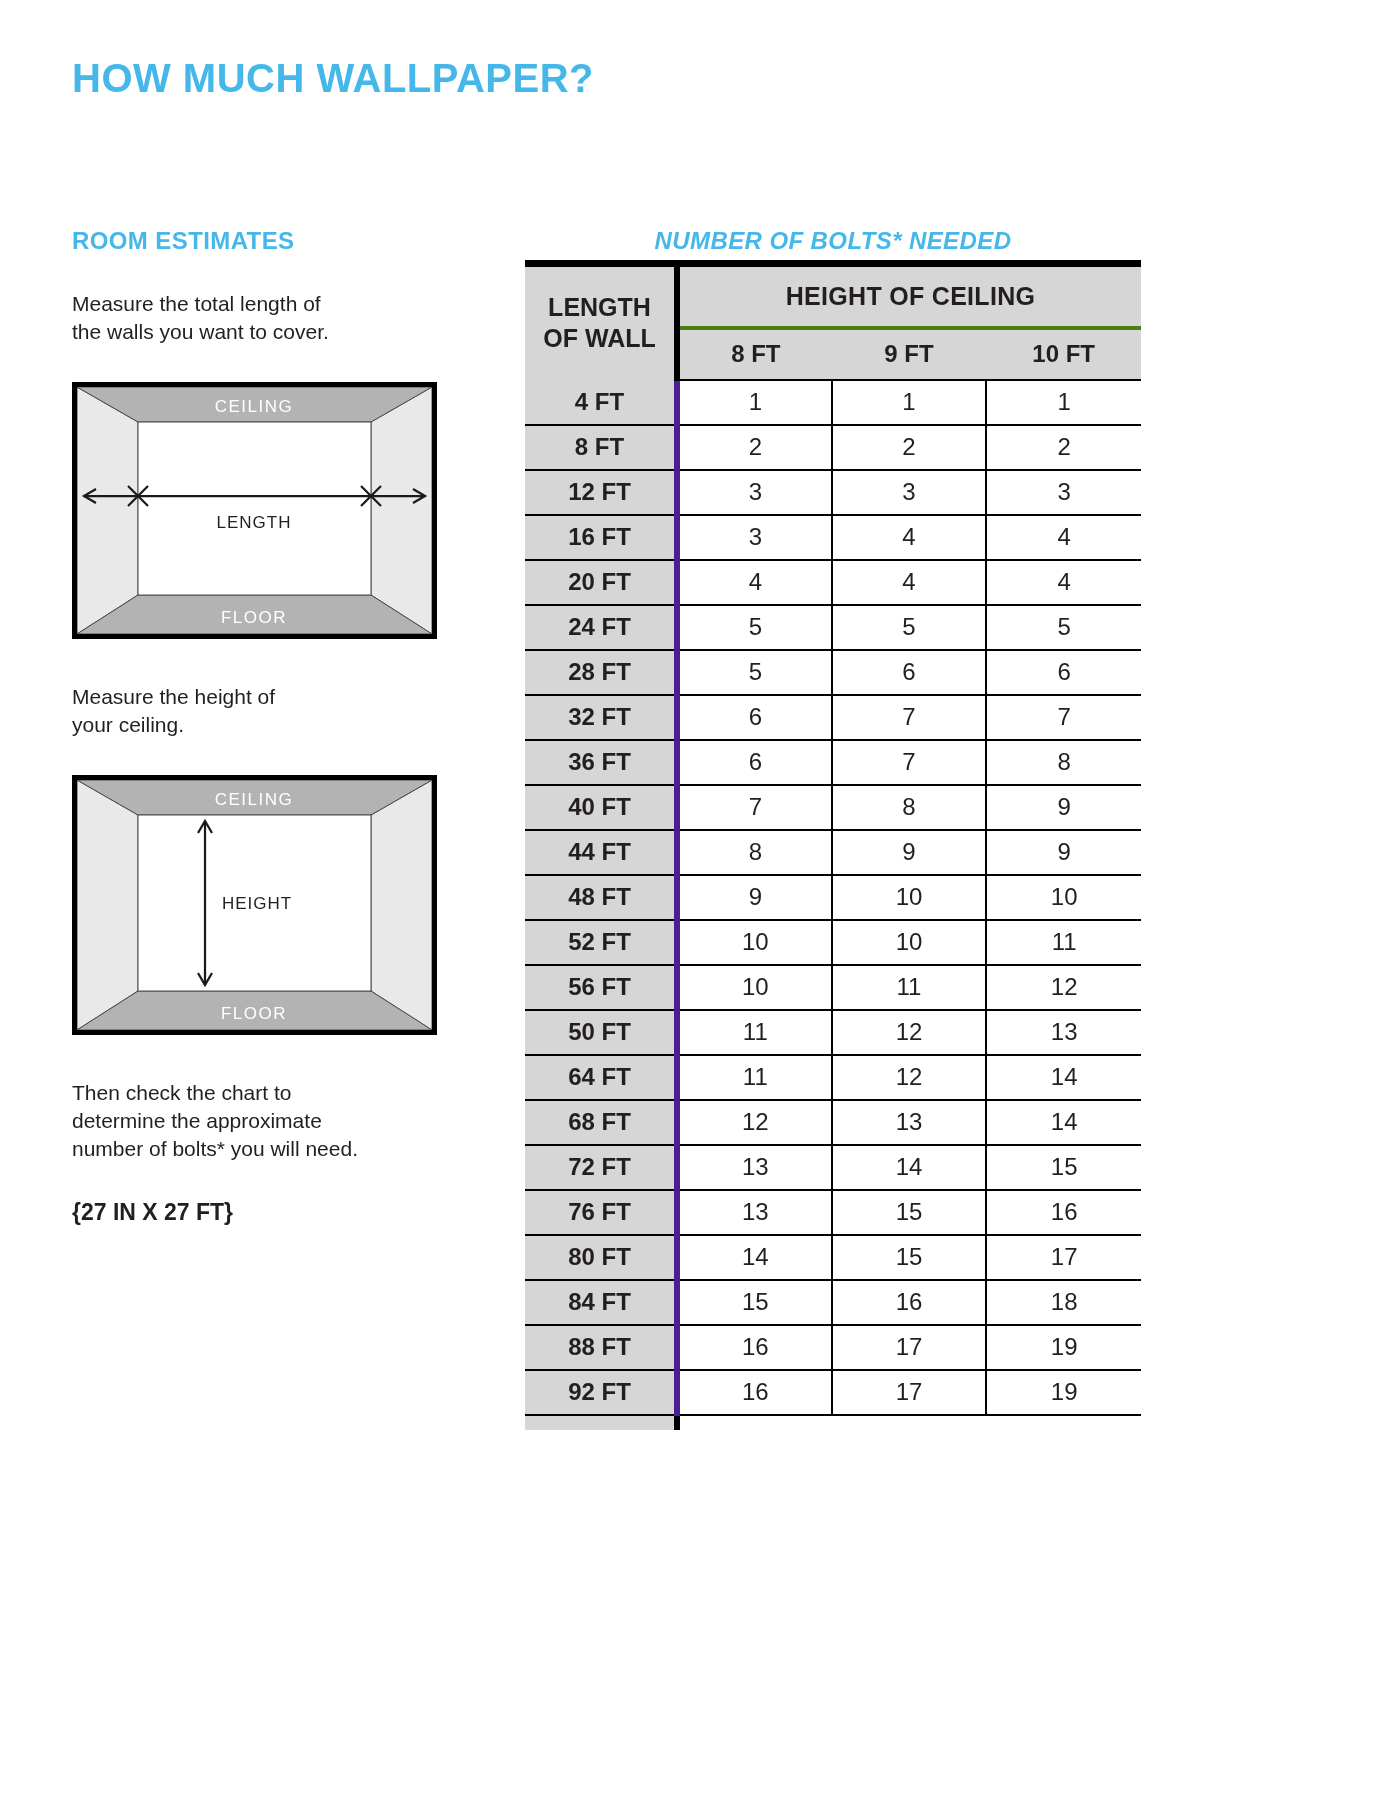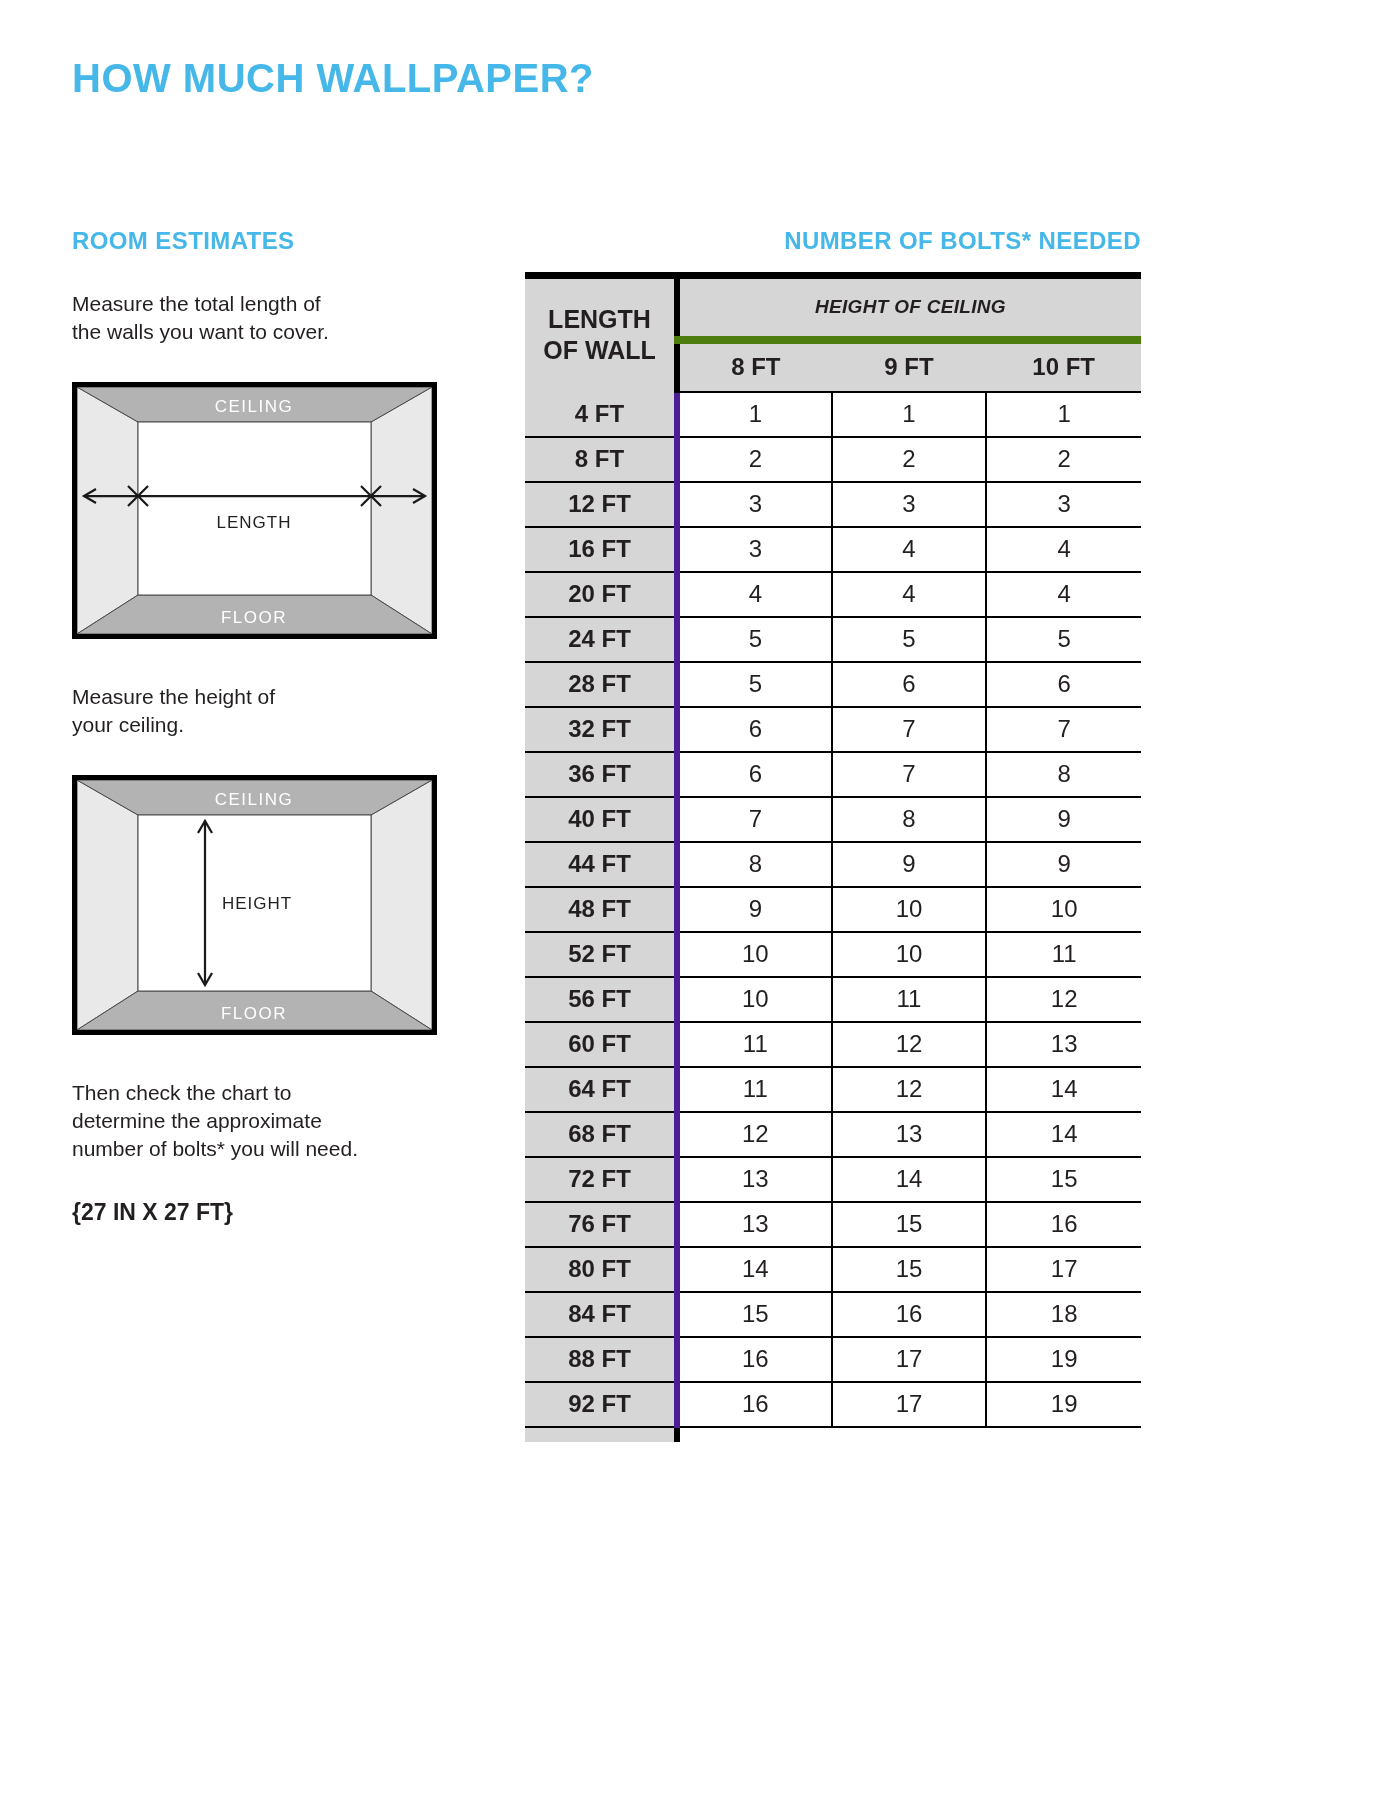--- a/index.html
+++ b/index.html
@@ -76,27 +76,28 @@
     font-weight:bold;
   }
   .bolt-info .line2{margin-top:10px;}
   .right-col{
     position:absolute;
     left:525px;
     top:228px;
     width:616px;
   }
   .table-heading{
-    margin:0 0 18px 0;
+    margin:0 0 6px 0;
     font-size:24px;
     line-height:26px;
     font-weight:bold;
     color:var(--accent);
-    text-align:right;
+    text-align:center;
     letter-spacing:0.4px;
+    font-style:italic;
   }
   table.bolts-table{
     width:616px;
     border-collapse:collapse;
     table-layout:fixed;
     border-top:7px solid #000;
   }
   table.bolts-table th, table.bolts-table td{
     padding:0;
     text-align:center;
@@ -108,25 +109,24 @@
     background:var(--cell-gray);
     border-right:6px solid #000;
     font-size:25px;
     font-weight:bold;
     line-height:1.25;
     white-space:pre-line;
   }
   th.col-group{
     background:var(--cell-gray);
     height:64px;
-    font-size:19px;
-    font-weight:bold;
-    border-bottom:8px solid #4d7c0f;
+    font-size:25px;
+    font-weight:bold;
+    border-bottom:4px solid #4d7c0f;
     letter-spacing:0.3px;
-    font-style:italic;
   }
   th.col-h{
     background:var(--cell-gray);
     height:52px;
     font-size:24px;
     font-weight:bold;
     border-bottom:2px solid #000;
   }
   tbody th.len{
     background:var(--cell-gray);
@@ -303,21 +303,21 @@
             <td>10</td>
             <td>11</td>
           </tr>
           <tr>
             <th class="len">56 FT</th>
             <td>10</td>
             <td>11</td>
             <td>12</td>
           </tr>
           <tr>
-            <th class="len">60 FT</th>
+            <th class="len">50 FT</th>
             <td>11</td>
             <td>12</td>
             <td>13</td>
           </tr>
           <tr>
             <th class="len">64 FT</th>
             <td>11</td>
             <td>12</td>
             <td>14</td>
           </tr>

